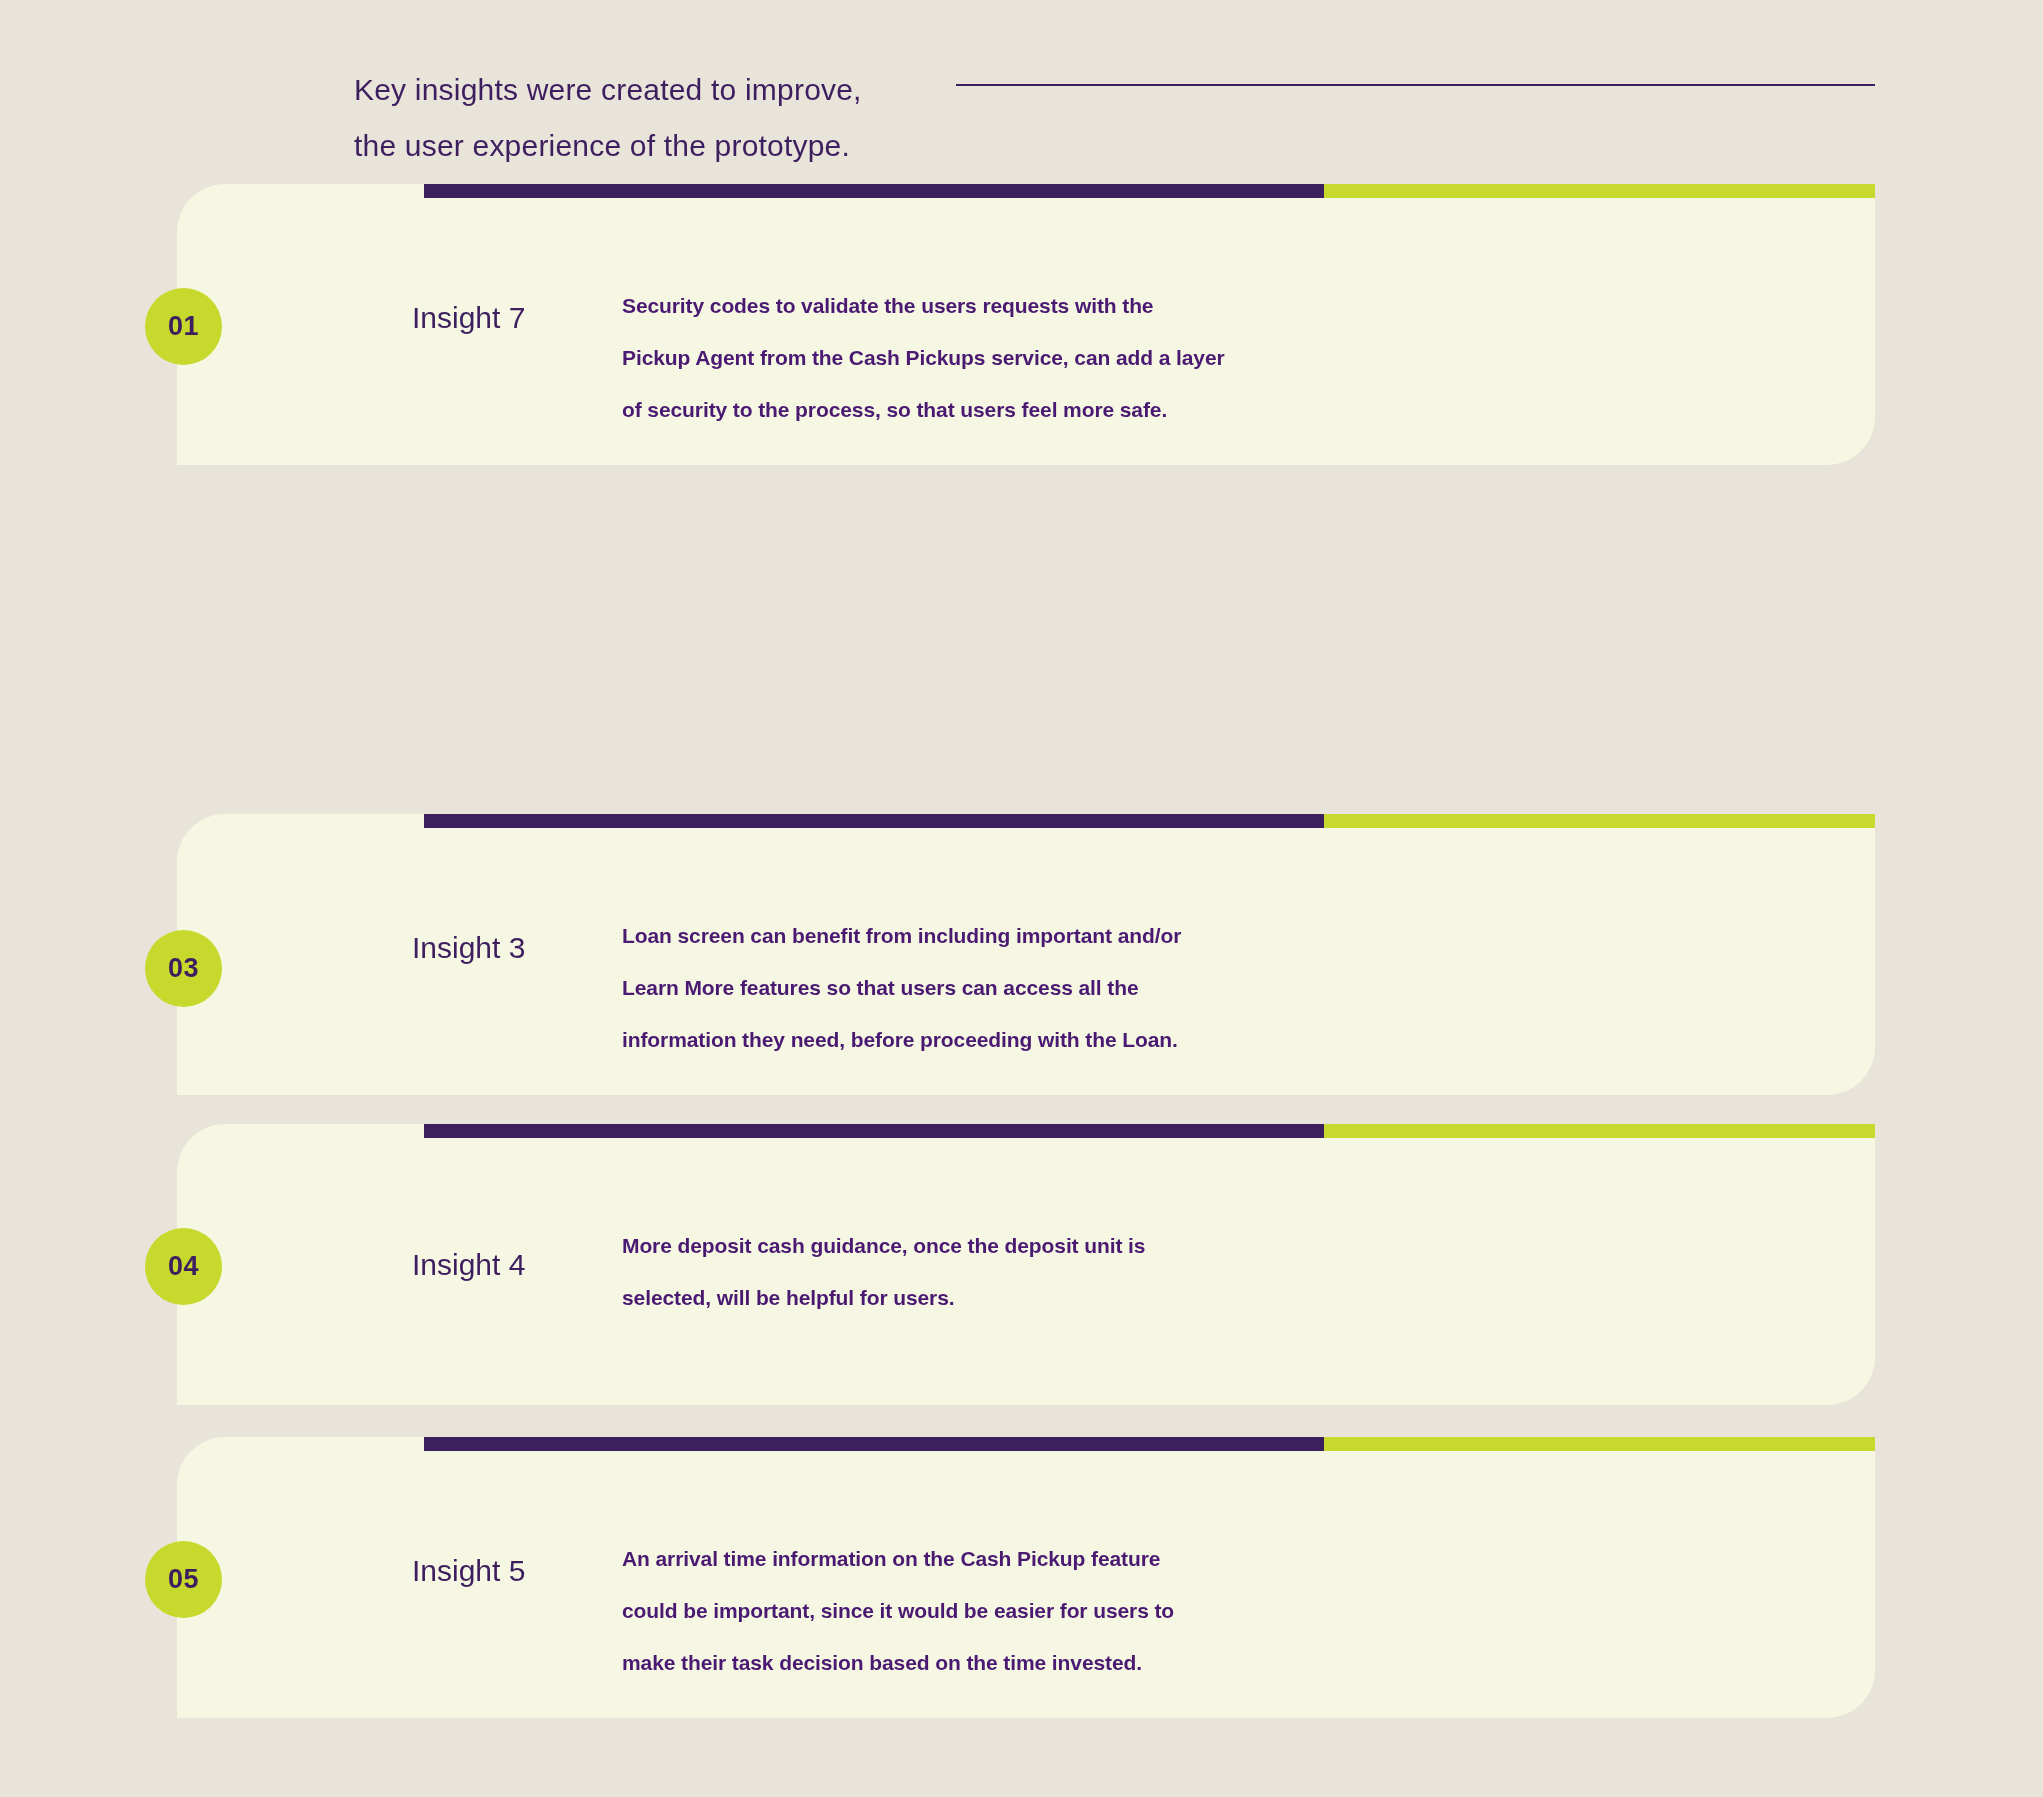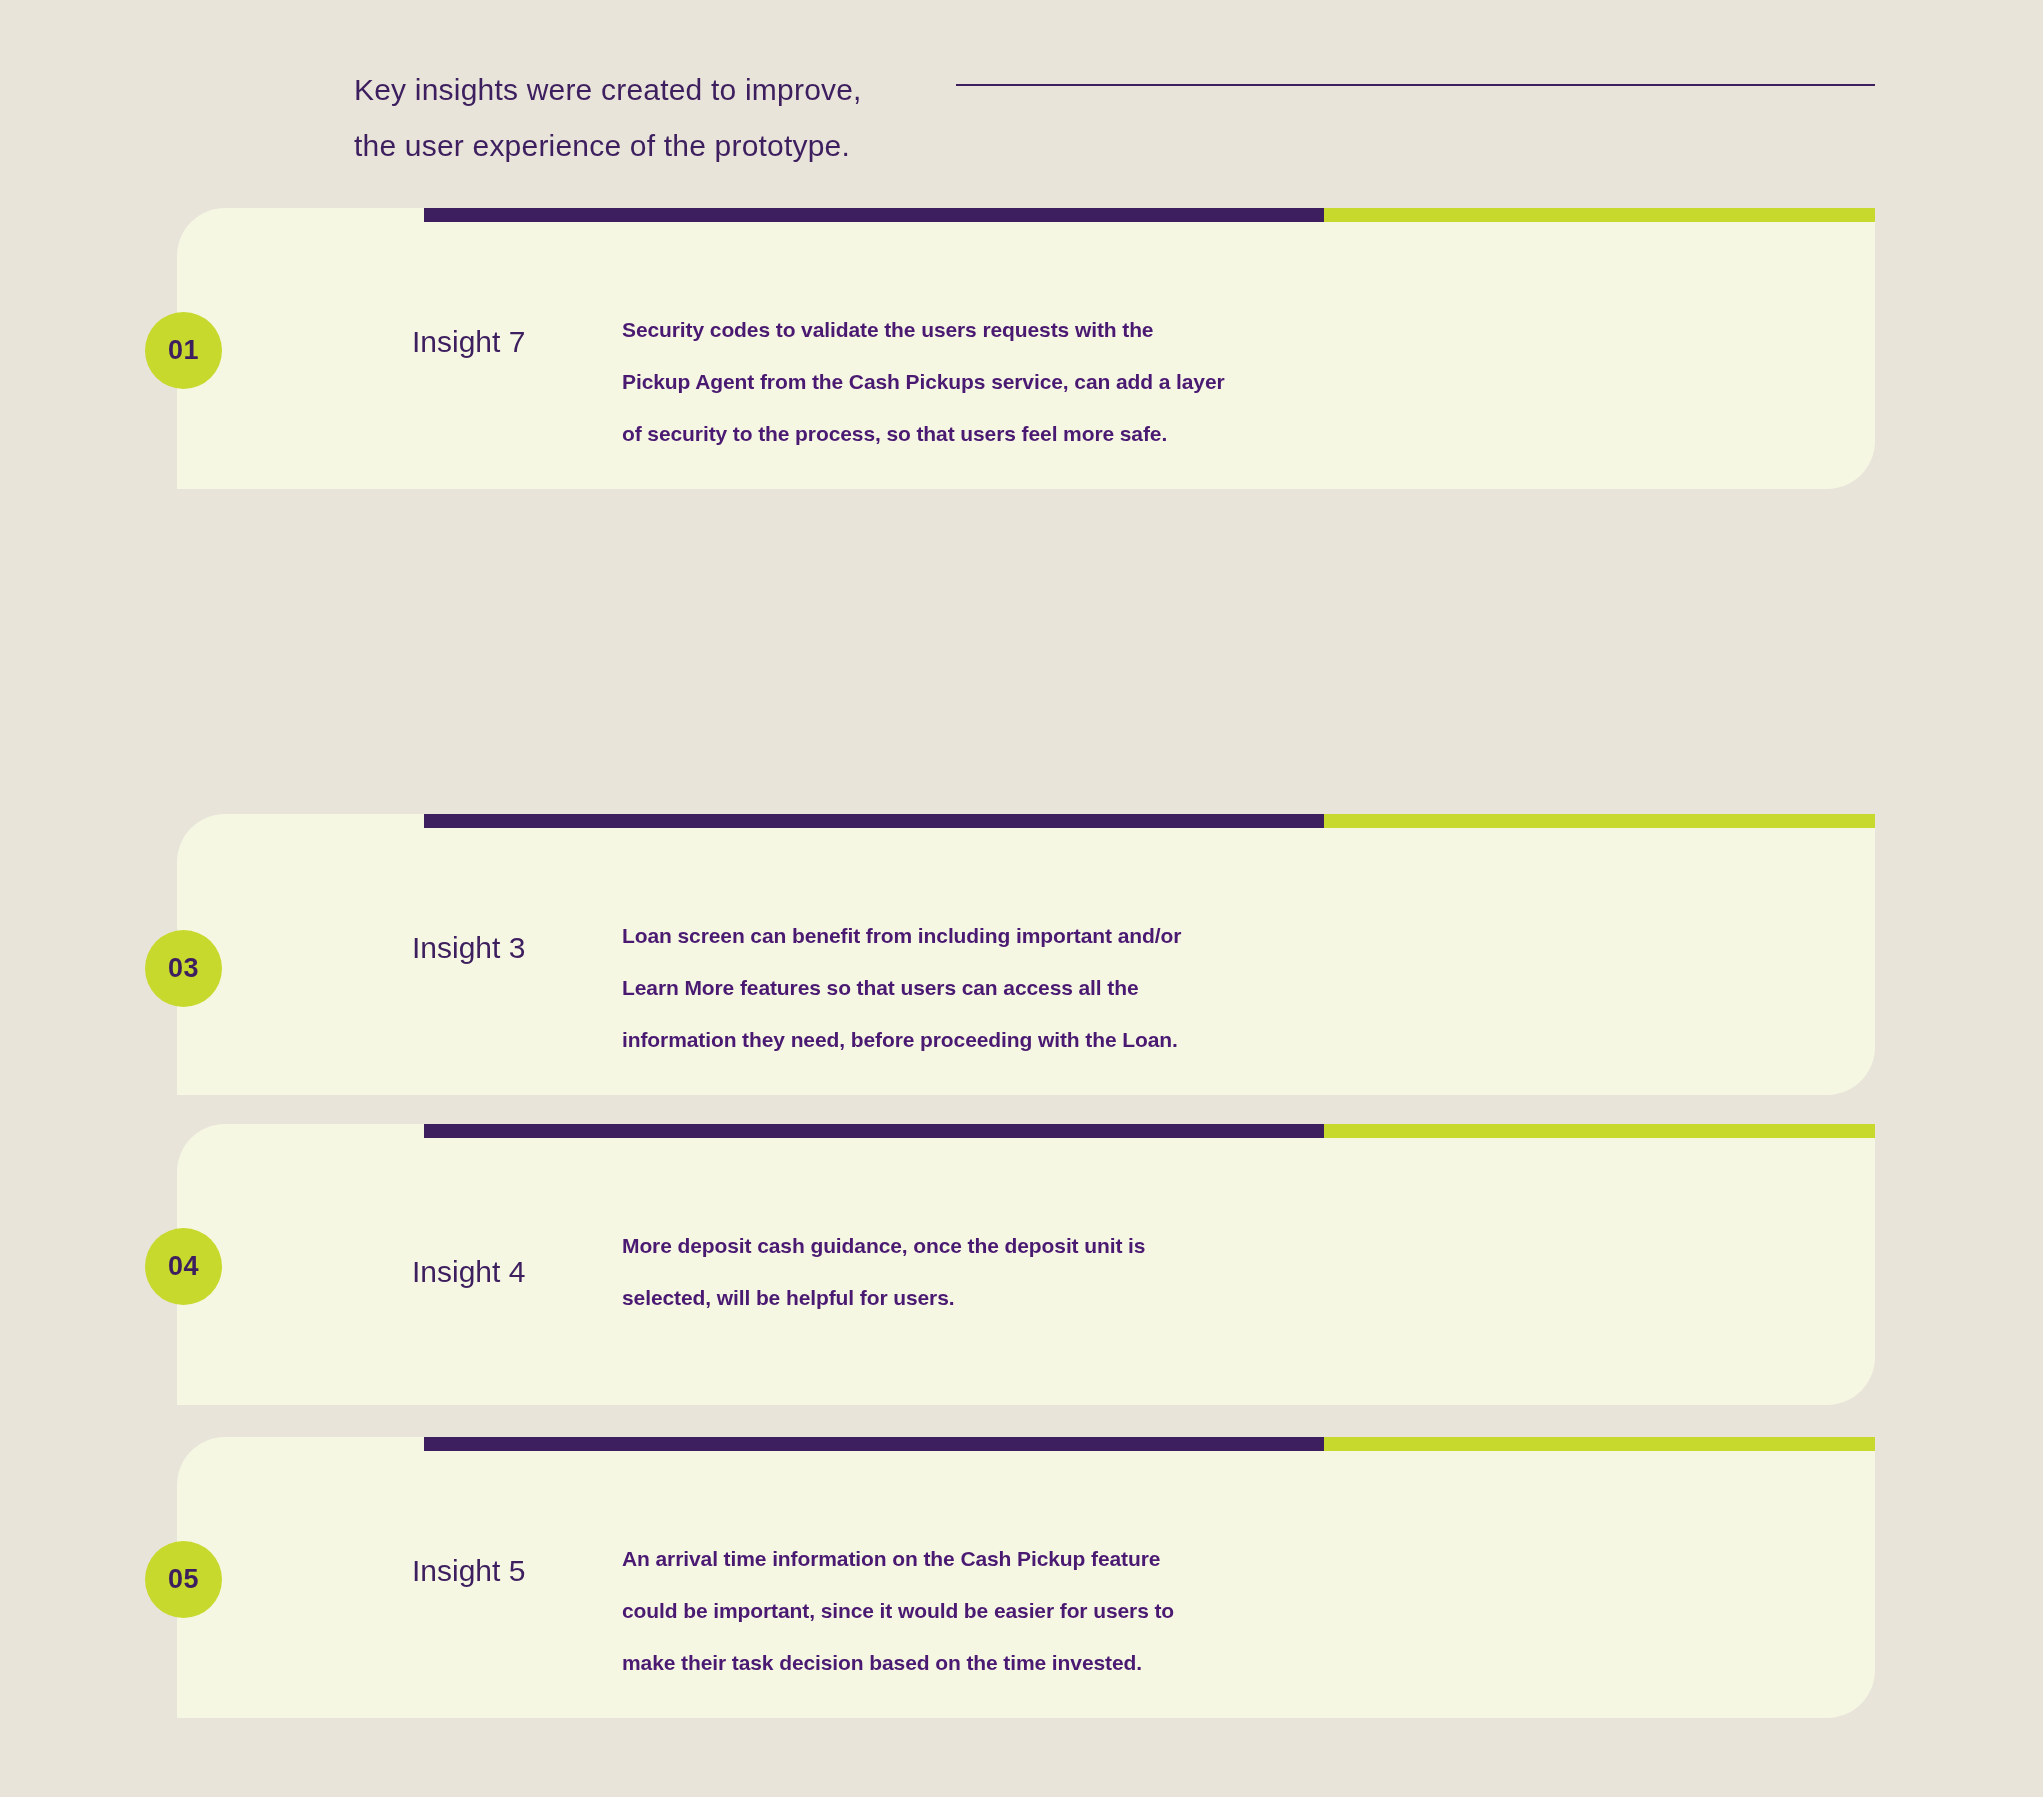--- a/index.html
+++ b/index.html
@@ -121,21 +121,21 @@
 <body>
 
 <div class="header">
   <div class="header-title">Key insights were created to improve,
 the user experience of the prototype.</div>
   <div class="header-rule"></div>
 </div>
 
 <div class="cards">
 
-  <div class="card" style="top:184px; height:281px;margin-top:24px;">
+  <div class="card" style="top:184px; height:281px;">
     <div class="card-bar">
       <div class="card-bar-purple" style="width:62%;"></div>
       <div class="card-bar-lime"></div>
     </div>
     <div class="badge" style="top:104px;">
       <span>01</span>
     </div>
     <div class="insight-label" style="top:117px;">Insight 7</div>
     <div class="insight-body" style="top:96px;">Security codes to validate the users requests with the
 Pickup Agent from the Cash Pickups service, can add a layer
@@ -158,21 +158,21 @@
   </div>
 
   <div class="card" style="top:1124px; height:281px;">
     <div class="card-bar">
       <div class="card-bar-purple" style="width:62%;"></div>
       <div class="card-bar-lime"></div>
     </div>
     <div class="badge" style="top:104px;">
       <span>04</span>
     </div>
-    <div class="insight-label" style="top:131px;">Insight 4</div>
+    <div class="insight-label" style="top:124px;">Insight 4</div>
     <div class="insight-body" style="top:96px;">More deposit cash guidance, once the deposit unit is
 selected, will be helpful for users.</div>
   </div>
 
   <div class="card" style="top:1437px; height:281px;">
     <div class="card-bar">
       <div class="card-bar-purple" style="width:62%;"></div>
       <div class="card-bar-lime"></div>
     </div>
     <div class="badge" style="top:104px;">

